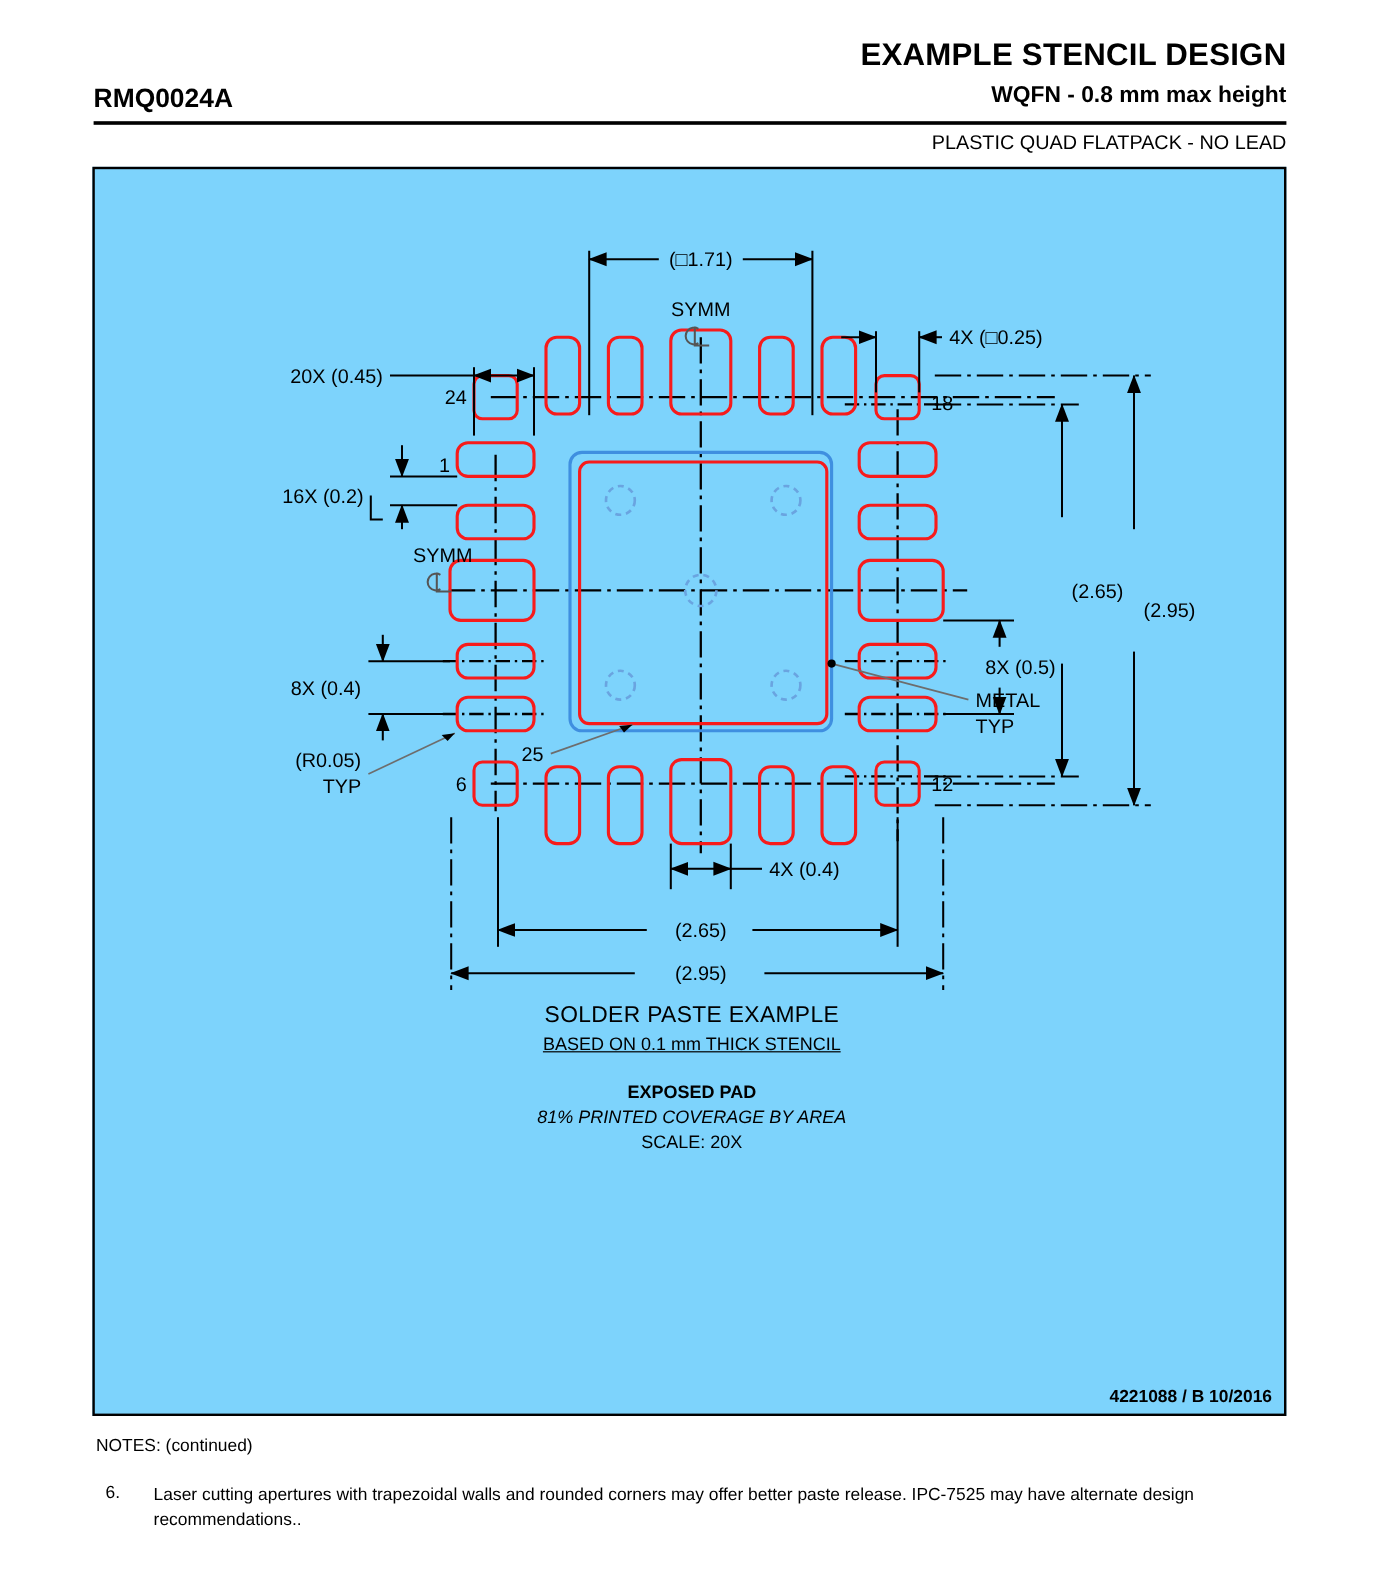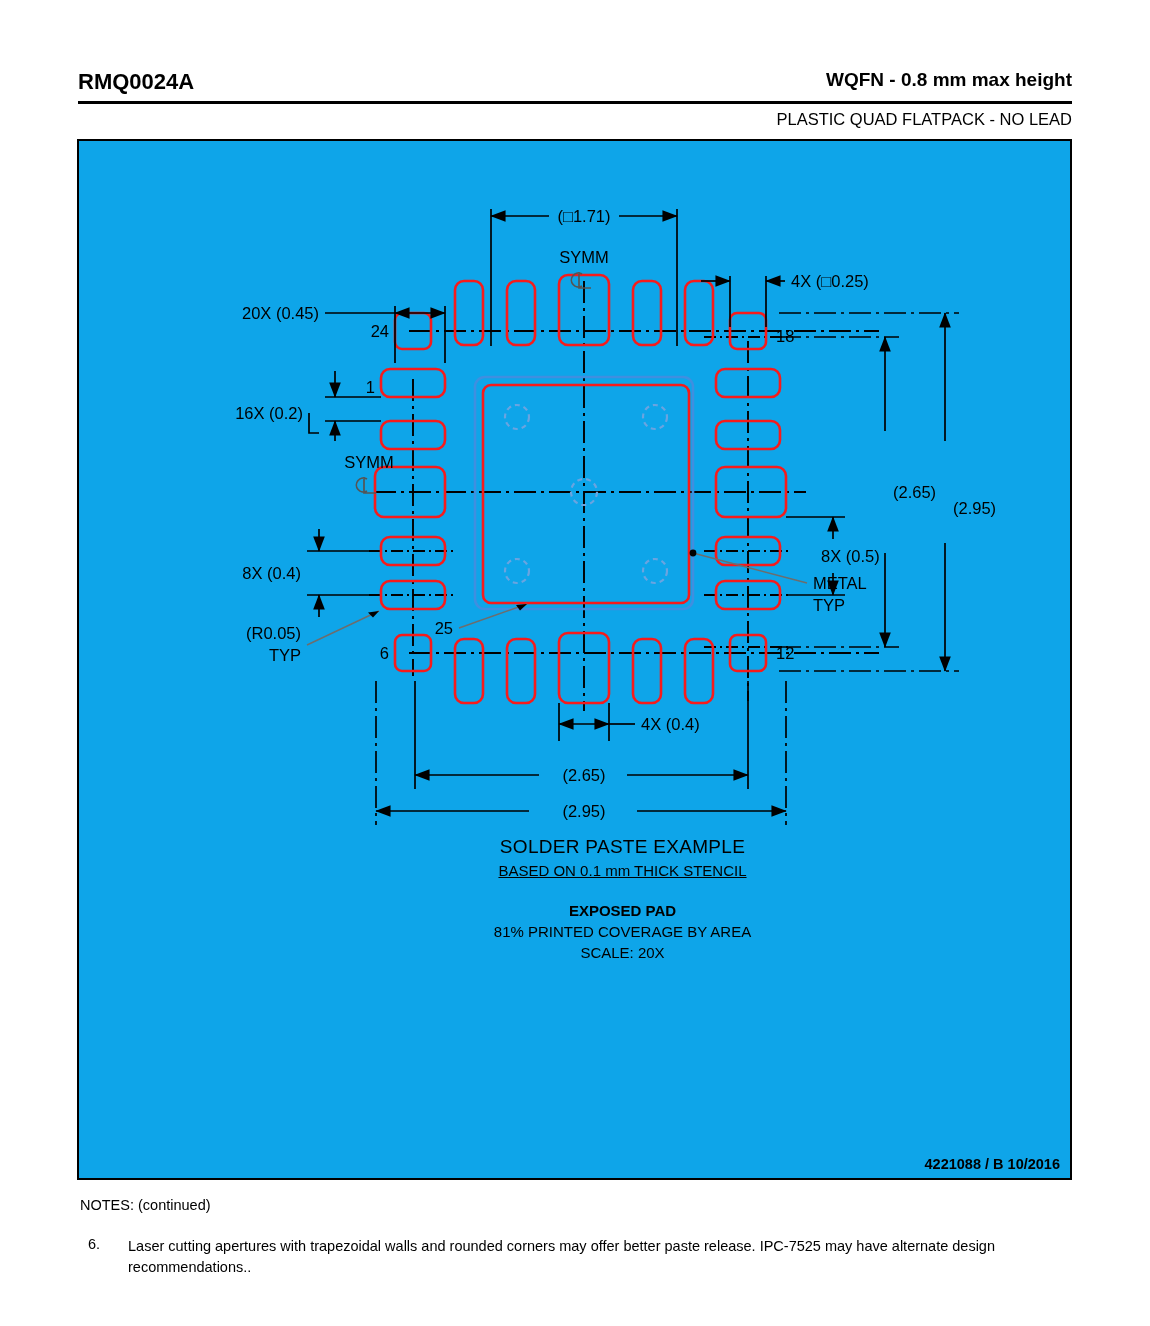--- a/index.html
+++ b/index.html
@@ -69,39 +69,38 @@
 
   
   #frame {
     position: absolute;
     left: 77px;
     top: 139px;
     width: 995px;
     height: 1041px;
     border: 2px solid #000;
     box-sizing: border-box;
-    background: #0ea5e9;
+    background: #7dd3fc;
   }
   #drawing-svg {
     position: absolute;
     left: 0; top: 0;
   }
 
   
   .caption-line {
     position: absolute;
     width: 995px;
     text-align: center;
     white-space: nowrap;
-    margin-left: 46px;
   }
   #cap-title  { top: 695px; font-size: 19px; letter-spacing: .3px; }
   #cap-sub    { top: 721px; font-size: 15px; text-decoration: underline; }
   #cap-pad    { top: 761px; font-size: 15px; font-weight: bold; }
-  #cap-cover  { top: 782px; font-size: 15px; }
+  #cap-cover  { top: 782px; font-size: 15px; font-style: italic; }
   #cap-scale  { top: 803px; font-size: 15px; }
 
   #drawing-number {
     position: absolute;
     right: 10px;
     bottom: 6px;
     font-size: 14.5px;
     font-weight: bold;
     white-space: nowrap;
   }
@@ -132,20 +131,21 @@
   
   text {
     font-family: "Liberation Sans", sans-serif;
     fill: #000;
   }
 </style>
 </head>
 <body>
 
 <div id="header">
+  <div id="title-main">EXAMPLE STENCIL DESIGN</div>
   <div id="title-sub">WQFN - 0.8 mm max height</div>
   <div id="part-number">RMQ0024A</div>
   <div id="header-rule"></div>
   <div id="package-family">PLASTIC QUAD FLATPACK - NO LEAD</div>
 </div>
 
 <div id="frame">
 
   <svg id="drawing-svg" width="991" height="1037" viewBox="0 0 991 1037">
     <defs>

